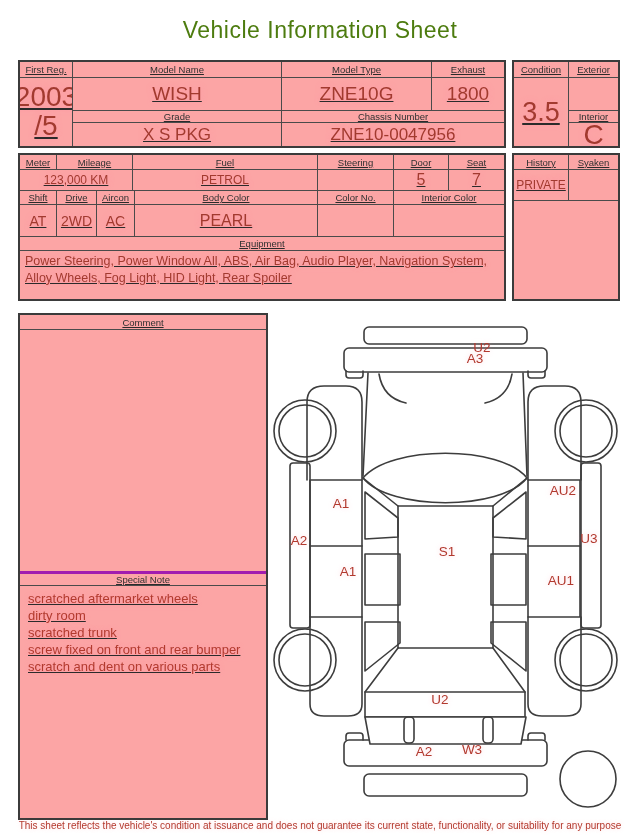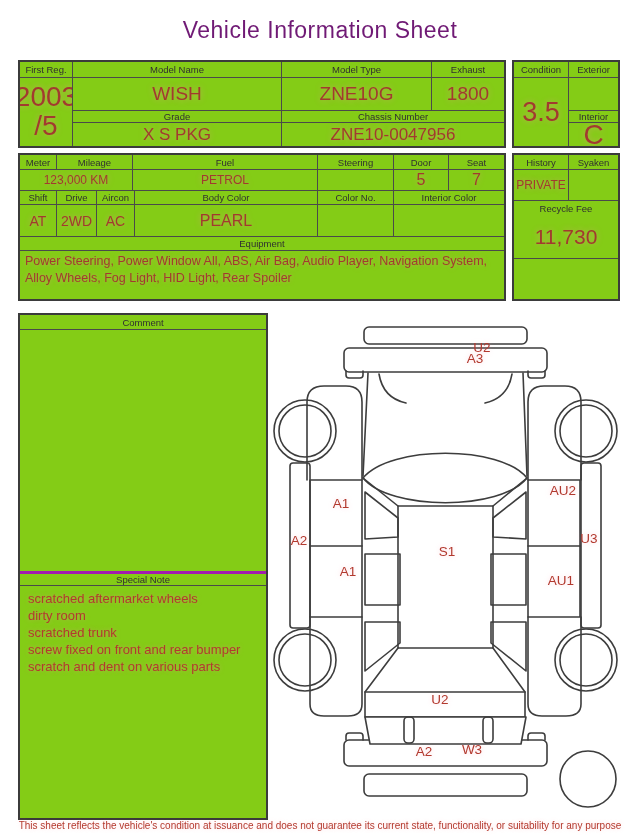--- a/index.html
+++ b/index.html
@@ -3,23 +3,23 @@
 <meta charset="utf-8">
 <style>
   html,body { margin:0; padding:0; background:#fff; }
   .sheet {
     position:relative; width:640px; height:835px; background:#fff;
     font-family:"Liberation Sans", sans-serif; color:#2b2b2b; overflow:hidden;
   }
   .abs { position:absolute; }
   .title {
     left:0; top:17px; width:100%; text-align:center;
-    font-size:23px; letter-spacing:0.5px; color:#701a75;
-  }
-  .box { border:2px solid #3b3b3b; box-sizing:border-box; background:#84cc16; }
+    font-size:23px; letter-spacing:0.5px; color:#4d7c0f;
+  }
+  .box { border:2px solid #3b3b3b; box-sizing:border-box; background:#fca5a5;text-decoration:underline; }
   .grid { display:grid; }
   .cell { display:flex; align-items:center; justify-content:center; box-sizing:border-box; overflow:hidden; }
   .hdr { font-size:9.5px; color:#303030; }
   .val { color:#a23a2f; text-shadow:0 0 6px rgba(255,140,170,.45); }
   .br { border-right:1px solid #4a4a4a; }
   .bb { border-bottom:1px solid #4a4a4a; }
   .bt { border-top:3px solid #a21caf; }
   .f12 { font-size:12px; } .f14 { font-size:14px; } .f16 { font-size:16px; }
   .f17 { font-size:17px; } .f18 { font-size:12px; } .f19 { font-size:19px; }
   .f20 { font-size:28px; } .f21 { font-size:21px; } .f27 { font-size:27px; }
@@ -114,24 +114,20 @@
       <div class="equip-body">Power Steering, Power Window All, ABS, Air Bag, Audio Player, Navigation System, Alloy Wheels, Fog Light, HID Light, Rear Spoiler</div>
     </div>
   </div>
 
   <div class="abs box stack" style="left:512px; top:153px; width:108px; height:148px;">
     <div class="grid" style="grid-template-columns:55px 1fr; grid-template-rows:15px 1fr; height:46px; flex:none;">
       <div class="cell hdr br bb">History</div>
       <div class="cell hdr bb">Syaken</div>
       <div class="cell val br bb f12">PRIVATE</div>
       <div class="cell val bb"></div>
-    </div>
-    <div class="stack bb" style="height:57px; flex:none;">
-      <div class="band hdr">Recycle Fee</div>
-      <div class="cell val f21" style="flex:1">11,730</div>
     </div>
   </div>
 
   <div class="abs box stack" style="left:18px; top:313px; width:250px; height:507px;">
     <div class="band hdr bb">Comment</div>
     <div class="comment-body"></div>
     <div class="band hdr bt bb">Special Note</div>
     <div class="notes-body" style="flex:none; height:222px">scratched aftermarket wheels
 dirty room
 scratched trunk

